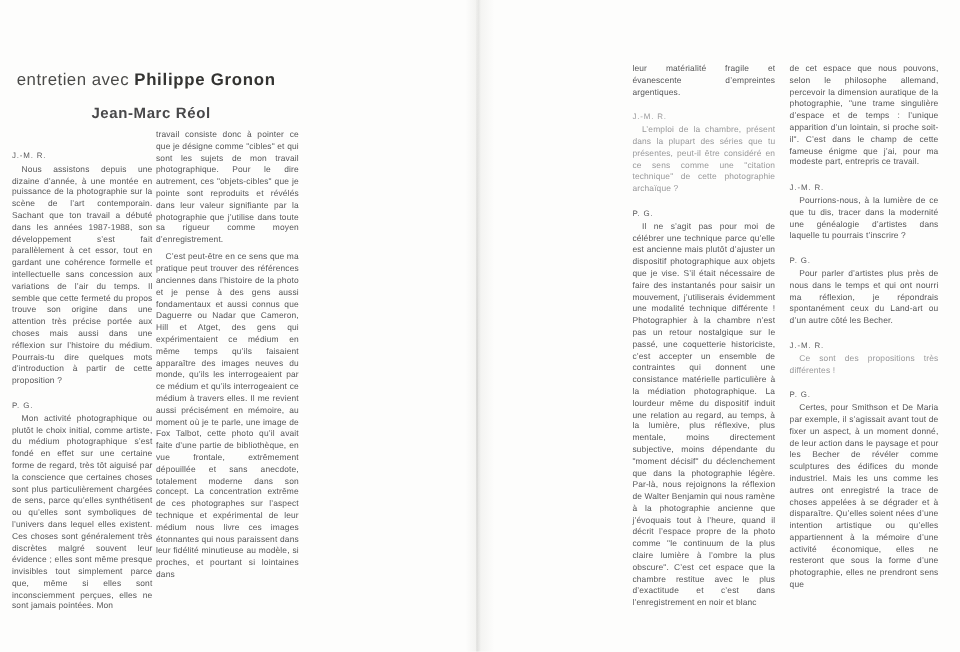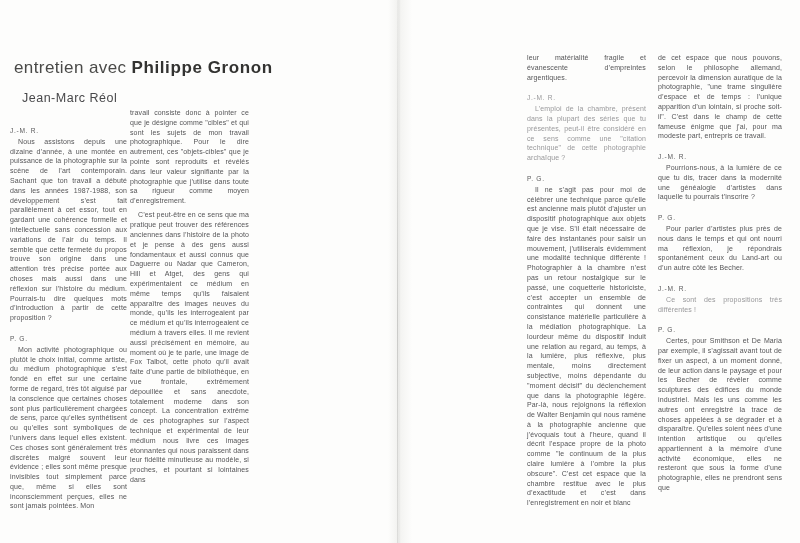--- a/index.html
+++ b/index.html
@@ -16,26 +16,26 @@
       #fdfdfc 0%, #fdfdfc 48.5%,
       #f2f2f0 49.7%, #e7e7e5 49.85%, #f4f4f2 50.1%,
       #fdfdfc 51.5%, #fdfdfc 100%);
   }
   .fold {
     position: absolute; left: 397px; top: 0; width: 1px; height: 543px;
     background: linear-gradient(180deg, rgba(190,190,188,0.15), rgba(170,170,168,0.55) 60%, rgba(180,180,178,0.35));
   }
   .title-block { position: absolute; left: 14px; top: 58px; white-space: nowrap; }
   .title-line {
-    font-size: 17px; letter-spacing: 0.4px; color: #4a4a48;
+    font-size: 14px; letter-spacing: 0.4px; color: #4a4a48;
   }
   .title-line .name { font-weight: 700; color: #333331; letter-spacing: 0.6px; }
   .author-line {
     margin-top: 13px; margin-left: 8px;
-    font-size: 12.5px; letter-spacing: 0.5px; color: #48484a; font-weight: 400;
+    font-size: 12.5px; letter-spacing: 0.5px; color: #48484a; font-weight: 700; text-align: center;
   }
   .col {
     position: absolute;
     font-size: 7px; line-height: 9.8px;
     color: #545456;
     text-align: justify;
     letter-spacing: 0.12px;
   }
   #col1 { left: 10px;  top: 126px; width: 117px; }
   #col2 { left: 130px; top: 108px; width: 119px; }

